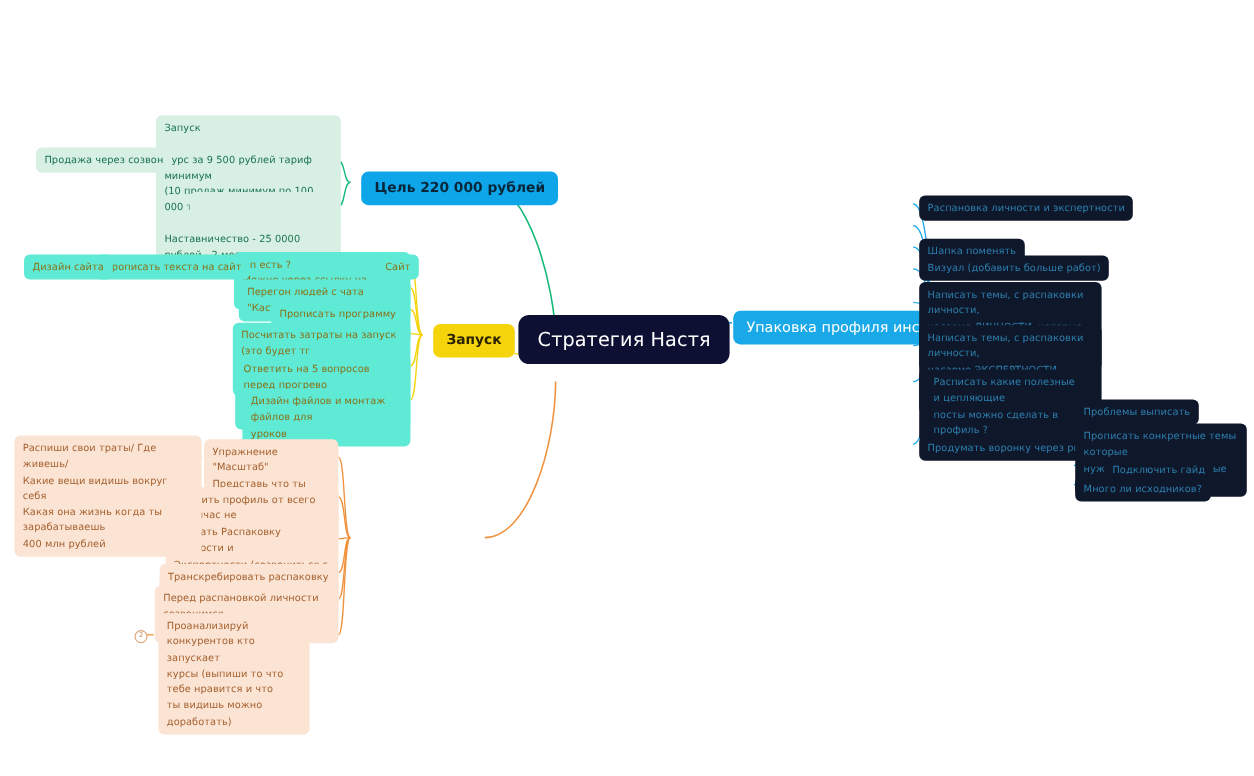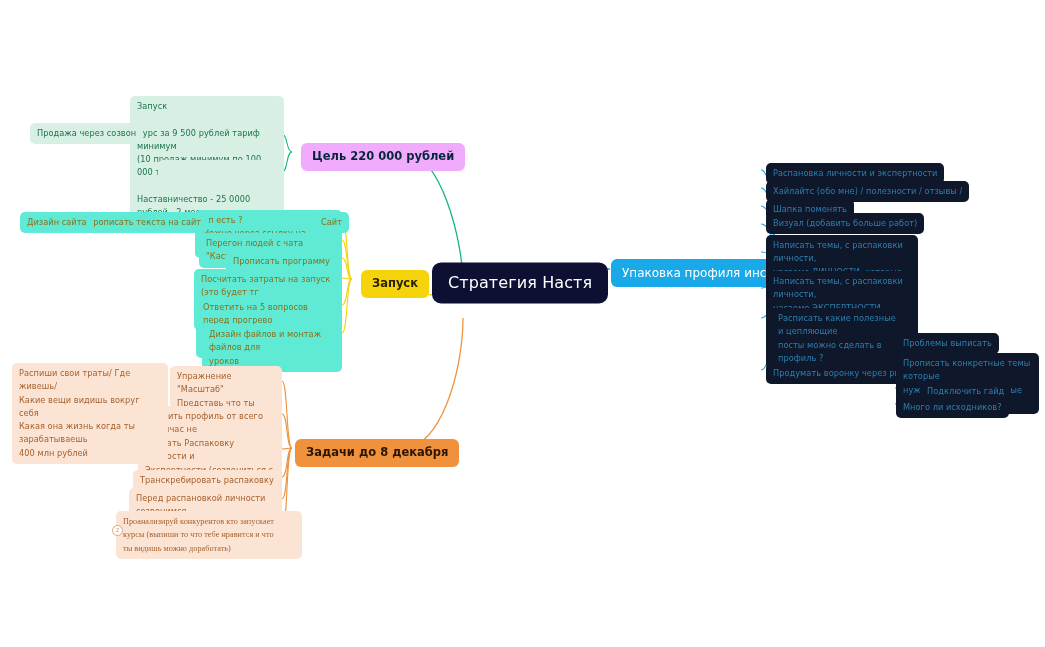--- a/index.html
+++ b/index.html
@@ -15,21 +15,21 @@
 
   
   .root{
     background:#0d1033;color:#ffffff;border-radius:9px;
     font-size:16px;line-height:1.2;padding:11px 16px;font-weight:400;
     letter-spacing:.1px;
   }
 
   
   .branch{border-radius:6px;font-size:11.5px;font-weight:700;padding:7px 11px;line-height:1.2;}
-  .branch.green{background:#f0abfc;color:#07263a;}
+  .branch.green{background:#0ea5e9;color:#07263a;}
   .branch.yellow{background:#f5d40b;color:#2b2300;}
   .branch.orange{background:#f0923d;color:#2b1400;}
   .branch.blue{background:#19a8e8;color:#ffffff;font-weight:400;font-size:12px;}
 
   
   .leaf{
     border-radius:5px;font-size:8.2px;line-height:1.62;padding:4px 7px;
     letter-spacing:.05px;
   }
   .leaf.green{background:#d8f0e4;color:#19734f;}
@@ -122,48 +122,46 @@
 канал или платформа, тильда, материалы)</div>
   <div class="node leaf yellow" style="left:196px;top:297px;width:146px;">Ответить на 5 вопросов перед прогрево
 (вытащить из них смыслы для прогрева)</div>
   <div class="node leaf yellow" style="left:202px;top:324px;width:140px;">Дизайн файлов и монтаж файлов  для
 уроков</div>
 
   <div class="node leaf yellow" style="left:314px;top:212px;">Сайт</div>
   <div class="node leaf yellow" style="left:80px;top:212px;">Прописать текста на сайт</div>
   <div class="node leaf yellow" style="left:20px;top:212px;">Дизайн сайта</div>
 
-  <div class="node branch orange" style="left:295px;top:439px;">Задачи до 8 декабря</div>
 
   <div class="node leaf orange" style="left:170px;top:366px;width:112px;">Упражнение "Масштаб"
 Представь что ты ежемесячно
 зарабатываешь 400 млн рублей</div>
   <div class="node leaf orange" style="left:130px;top:406px;width:152px;">Почистить профиль от всего что сейчас не
 про тебя</div>
   <div class="node leaf orange" style="left:138px;top:433px;width:144px;">Сделать Распаковку Личности и
 Экспертности (созвониться с Натали)
 назвачить дату и время, созвон 3-4 часа</div>
   <div class="node leaf orange" style="left:133px;top:470px;width:149px;">Транскребировать распаковку личности</div>
   <div class="node leaf orange" style="left:129px;top:488px;width:153px;">Перед распановкой личности созвонимся
 зафинсируем точку А.</div>
-  <div class="node leaf orange" style="left:116px;top:511px;width:186px;font-family:Liberation Serif, serif;">Проанализируй конкурентов кто запускает
+  <div class="node leaf orange" style="left:132px;top:511px;width:126px;">Проанализируй конкурентов кто запускает
 курсы (выпиши то что тебе нравится и что
 ты видишь можно доработать)</div>
 
   <div class="node leaf orange" style="left:12px;top:363px;width:156px;">Распиши свои траты/ Где живешь/
 Какие вещи видишь вокруг себя
 Какая она жизнь когда ты зарабатываешь
 400 млн рублей</div>
 
   <div class="badge" style="left:112px;top:525px;">2</div>
 
   <div class="node branch blue" style="left:611px;top:259px;">Упаковка профиля инстаграм</div>
 
   <div class="node leaf blue" style="left:766px;top:163px;">Распановка личности и экспертности</div>
-  <div class="node leaf blue" style="left:766px;top:181px;">Хайлайтс (обо мне) / полезности / отзывы /</div>
   <div class="node leaf blue" style="left:766px;top:199px;">Шапка поменять</div>
   <div class="node leaf blue" style="left:766px;top:213px;">Визуал (добавить больше работ)</div>
   <div class="node leaf blue" style="left:766px;top:235px;width:152px;">Написать темы,  с распаковки личности,
 насаемо ЛИЧНОСТИ,  которые важно
 раскрыть</div>
   <div class="node leaf blue" style="left:766px;top:271px;width:152px;">Написать темы,  с распаковки личности,
 насаемо ЭКСПЕРТНОСТИ,  которые важно
 раскрыть</div>
   <div class="node leaf blue" style="left:766px;top:308px;width:143px;padding-left:12px;">Расписать какие полезные и цепляющие
 посты можно сделать в профиль ?</div>

